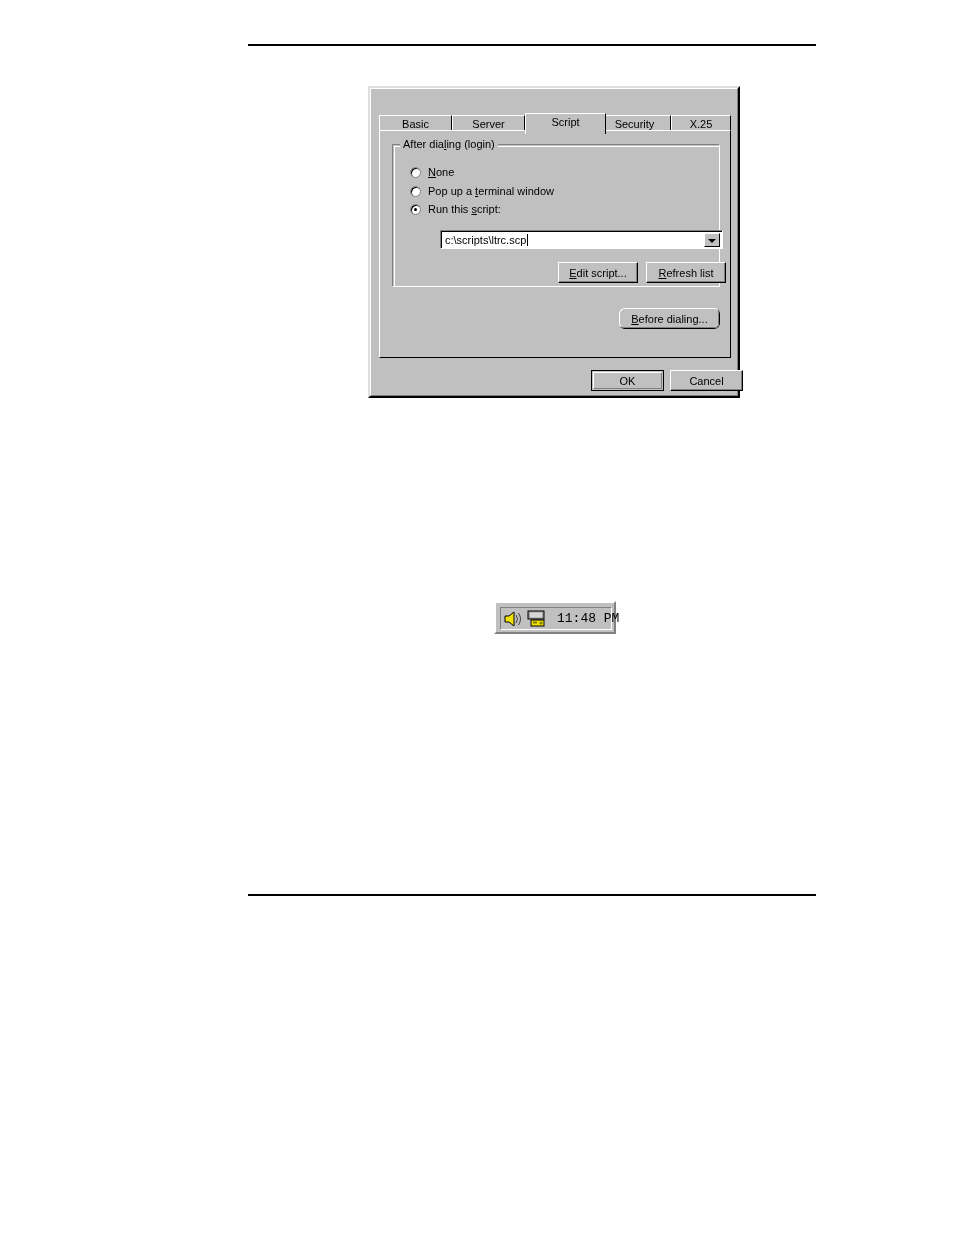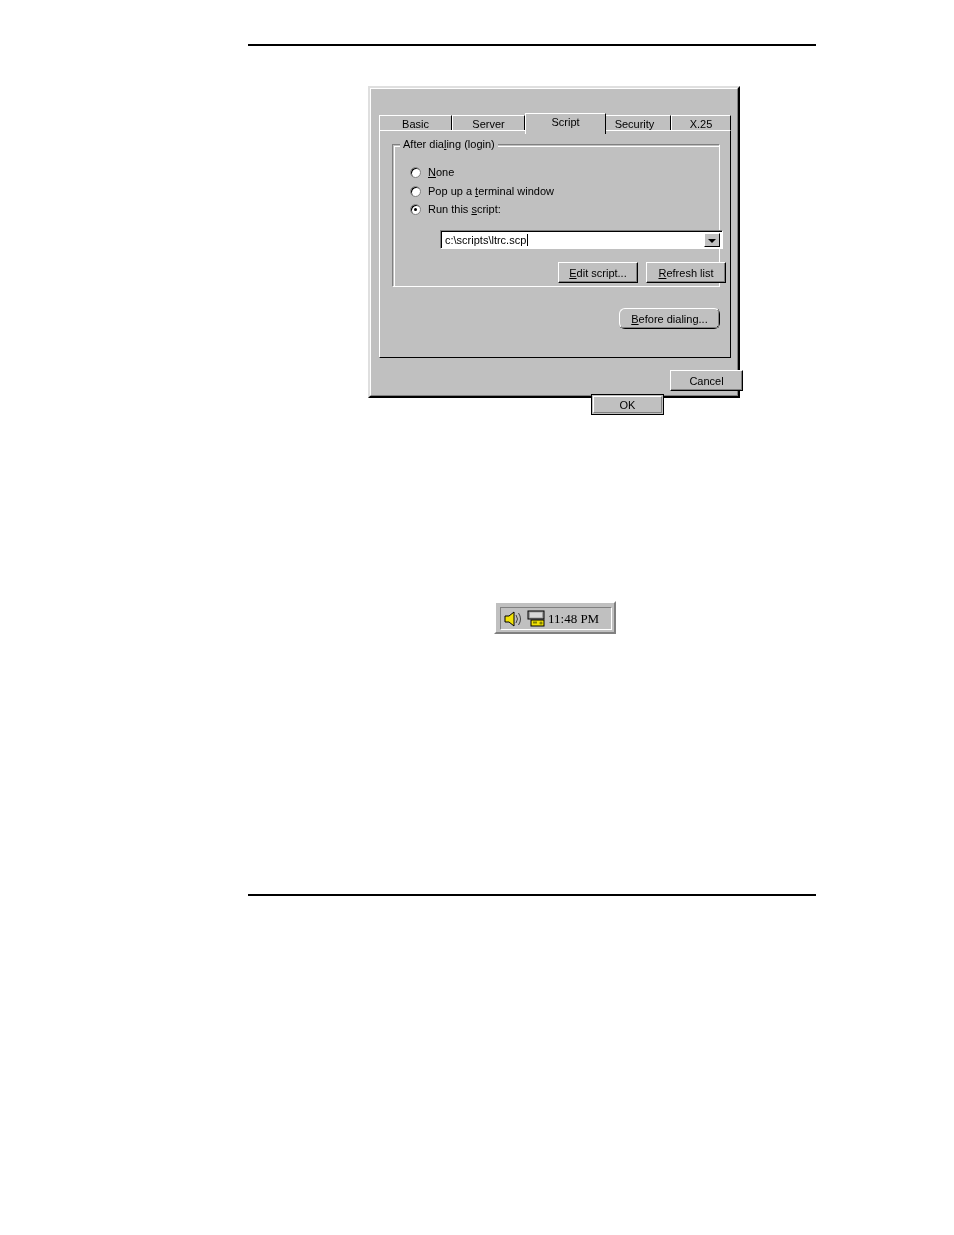--- a/index.html
+++ b/index.html
@@ -299,21 +299,21 @@
     border-top: 1px solid #ffffff;
     border-left: 1px solid #ffffff;
     border-right: 1px solid #808080;
     border-bottom: 1px solid #808080;
     pointer-events: none;
   }
 
   #btn-edit-script { left: 165px; top: 117px; width: 80px; height: 21px; }
   #btn-refresh-list { left: 253px; top: 117px; width: 80px; height: 21px; }
   #btn-before-dialing { left: 239px; top: 177px; width: 101px; height: 21px; border-radius: 6px; }
-  #btn-ok { left: 221px; top: 282px; width: 73px; height: 21px; margin-top: 24px; }
+  #btn-ok { left: 221px; top: 282px; width: 73px; height: 21px; }
   #btn-cancel { left: 300px; top: 282px; width: 73px; height: 21px; }
 
   
   .tray {
     position: absolute;
     left: 494px;
     top: 601px;
     width: 122px;
     height: 33px;
     background: #c0c0c0;
@@ -335,23 +335,23 @@
     border-bottom: 1px solid #ffffff;
     box-sizing: border-box;
     display: flex;
     align-items: center;
     padding-left: 2px;
   }
   .tray-icons { display: flex; align-items: center; gap: 1px; }
   .tray-time {
     font-size: 13px;
     color: #000000;
-    margin-left: 2px;
-    white-space: nowrap;
-    font-family: Liberation Serif, serif;
+    margin-left: 11px;
+    white-space: nowrap;
+    font-family: Liberation Mono, monospace;
   }
 </style>
 </head>
 <body>
 
 <div class="page-rule" id="rule-top"></div>
 <div class="page-rule" id="rule-bottom"></div>
 
 <div class="dialog">
   <div class="dialog-inner-bevel"></div>

